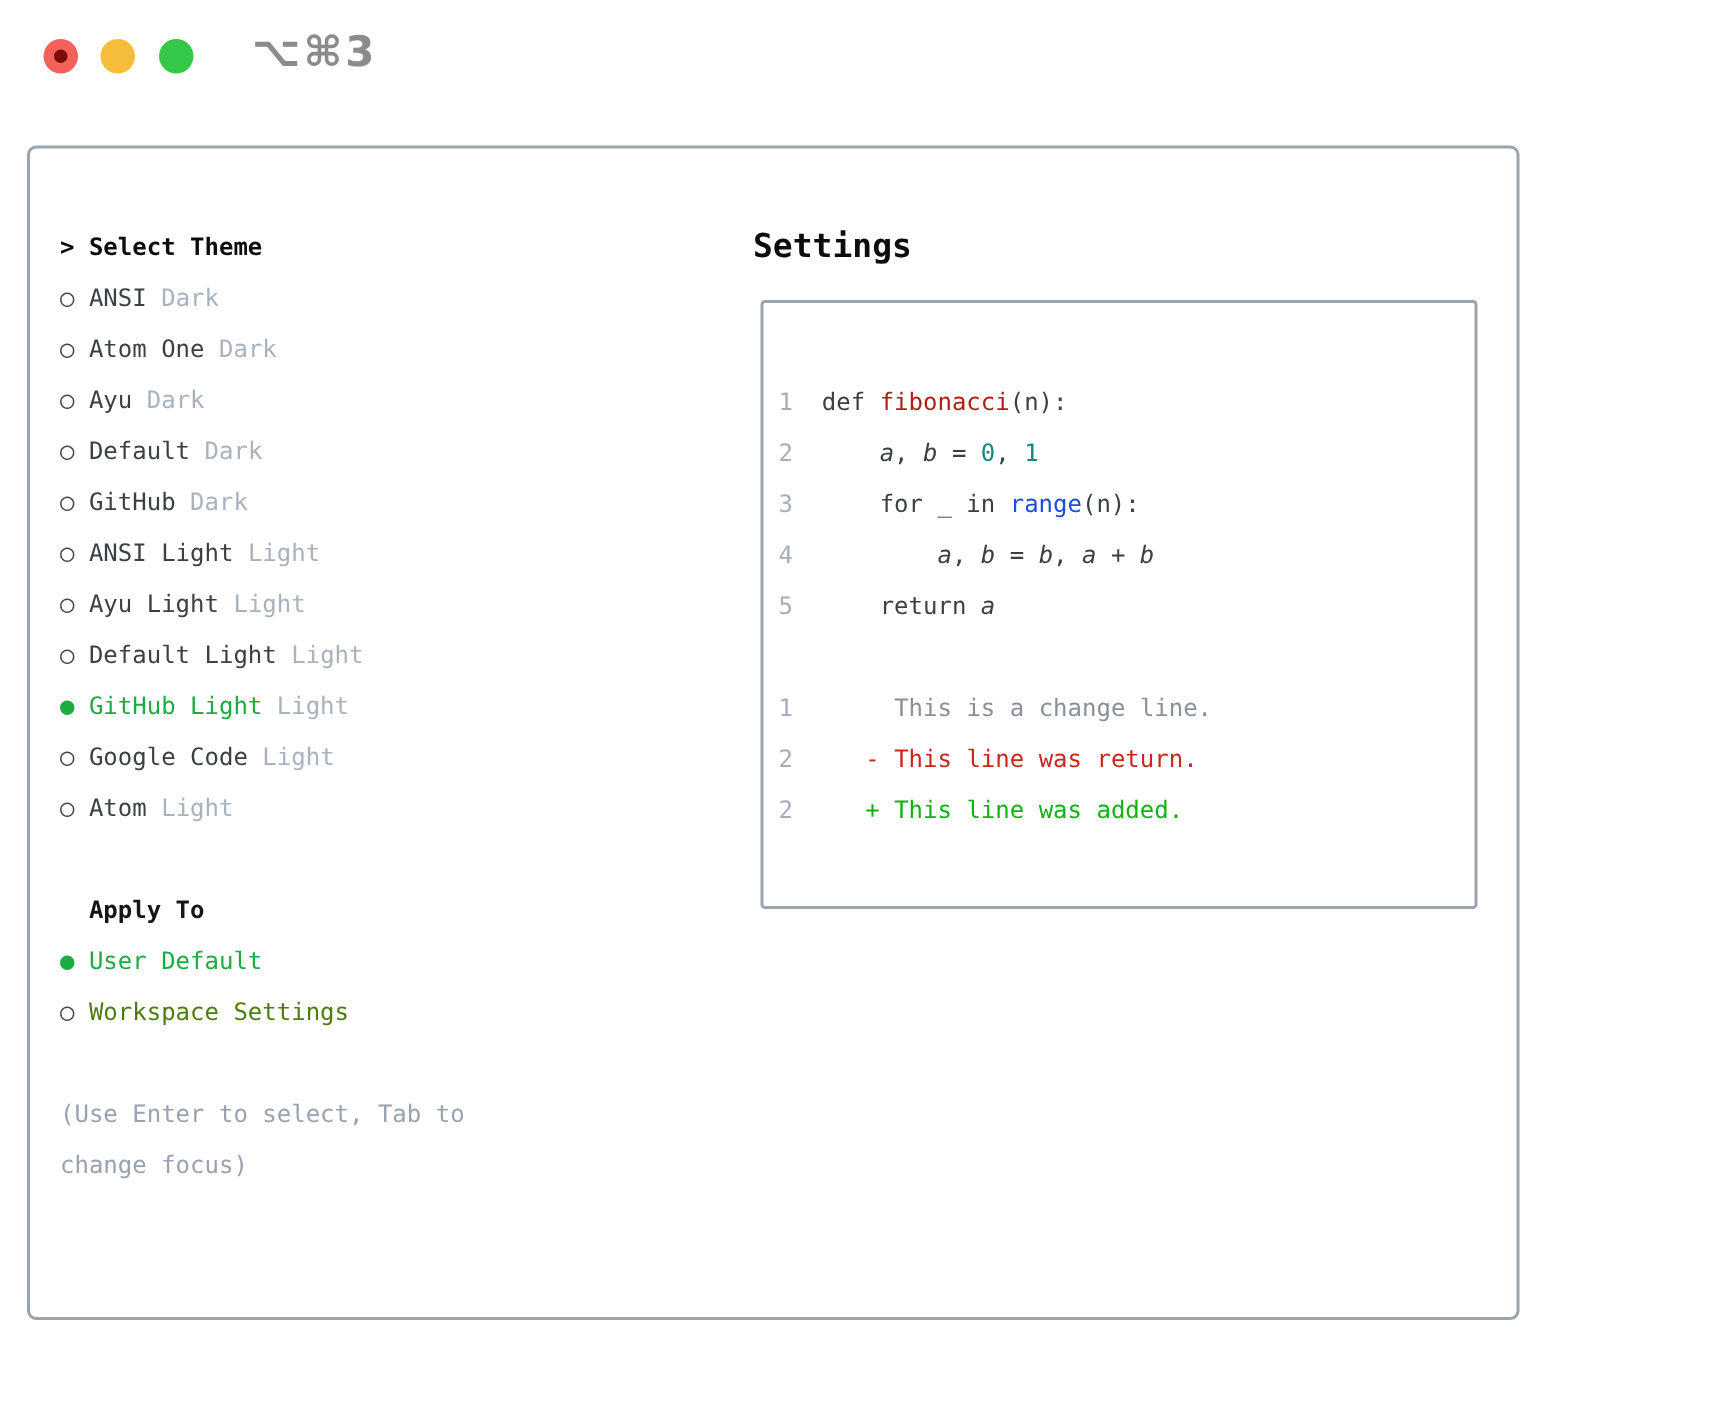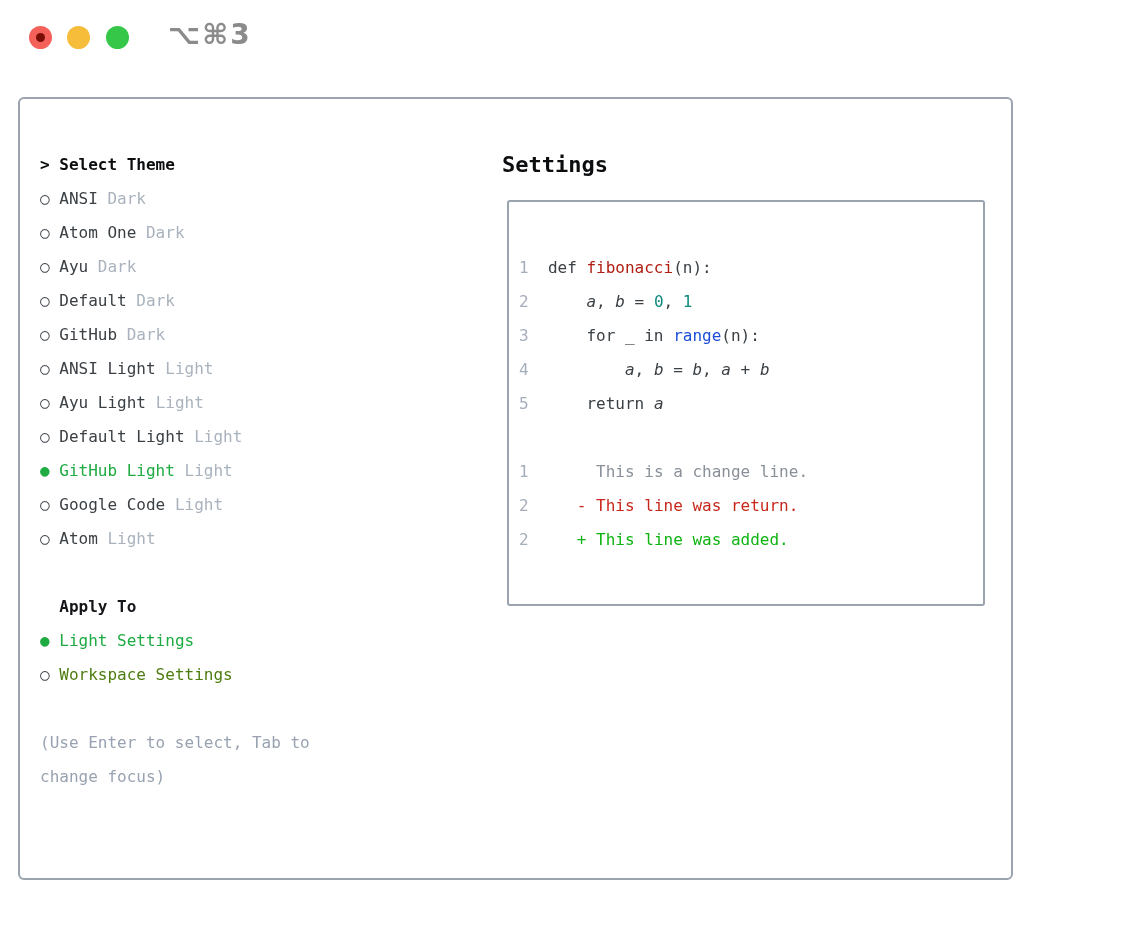--- a/index.html
+++ b/index.html
@@ -85,21 +85,21 @@
         <div class="line theme-row selected"><span class="radio">●</span><span> </span><span class="theme-name">GitHub Light</span><span> </span><span class="variant">Light</span></div>
         <div class="line theme-row"><span class="radio">○</span><span> </span><span class="theme-name">Google Code</span><span> </span><span class="variant">Light</span></div>
         <div class="line theme-row"><span class="radio">○</span><span> </span><span class="theme-name">Atom</span><span> </span><span class="variant">Light</span></div>
       </div>
 
     <div class="spacer"></div>
 
     <div class="line apply-header">Apply To</div>
 
     <div id="apply-list">
-        <div class="line apply-row selected"><span class="radio">●</span><span> </span><span class="opt-label">Light Settings</span></div>
+        <div class="line apply-row selected"><span class="radio">●</span><span> </span><span class="opt-label">User Default</span></div>
         <div class="line apply-row"><span class="radio">○</span><span> </span><span class="opt-label">Workspace Settings</span></div>
       </div>
 
     <div class="spacer"></div>
 
     <div class="line hint">(Use Enter to select, Tab to</div>
     <div class="line hint">change focus)</div>
   </div>
 
   <div class="right-header">Settings</div>

